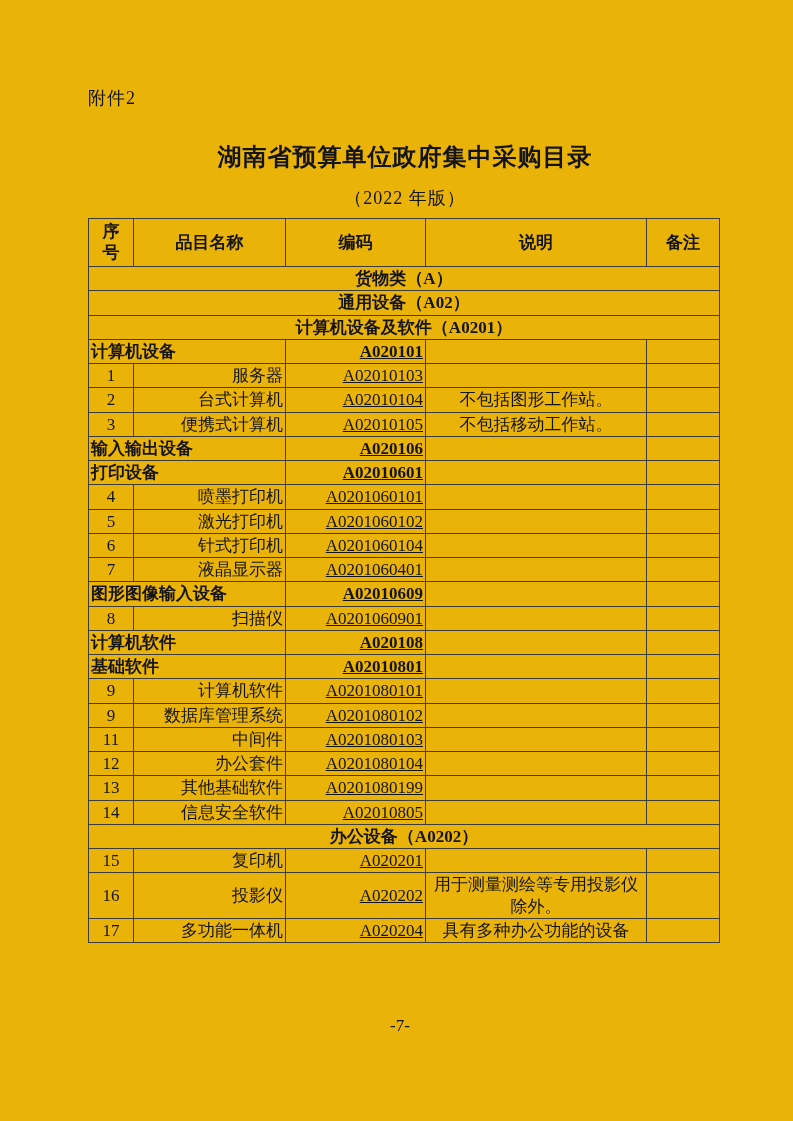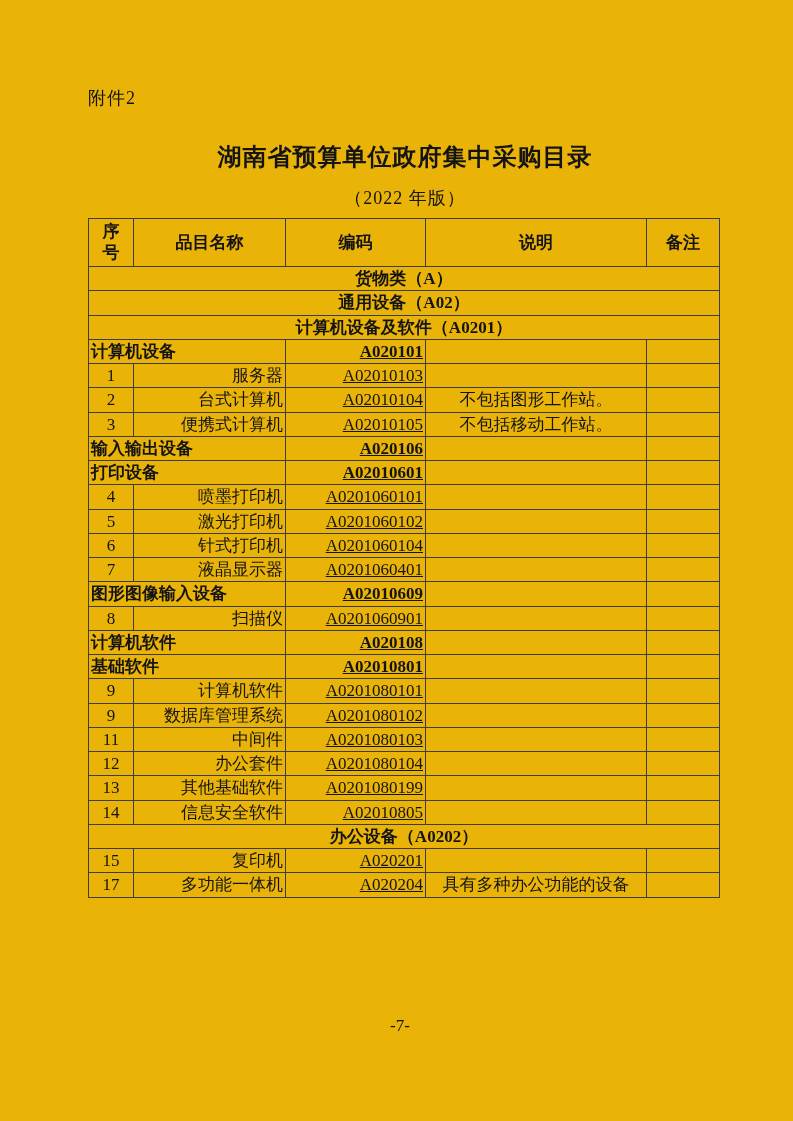--- a/index.html
+++ b/index.html
@@ -298,20 +298,27 @@
           <td class="section-cell" colspan="5">办公设备（A0202）</td>
         </tr>
         <tr>
           <td class="no-cell">15</td>
           <td class="name-cell">复印机</td>
           <td class="code-cell">A020201</td>
           <td class="note-cell"></td>
           <td class="remark-cell"></td>
         </tr>
         <tr>
+          <td class="no-cell">16</td>
+          <td class="name-cell">投影仪</td>
+          <td class="code-cell">A020202</td>
+          <td class="note-cell">用于测量测绘等专用投影仪除外。</td>
+          <td class="remark-cell"></td>
+        </tr>
+        <tr>
           <td class="no-cell">17</td>
           <td class="name-cell">多功能一体机</td>
           <td class="code-cell">A020204</td>
           <td class="note-cell">具有多种办公功能的设备</td>
           <td class="remark-cell"></td>
         </tr>
       </tbody>
   </table>
 
   <div class="page-number">-7-</div>

